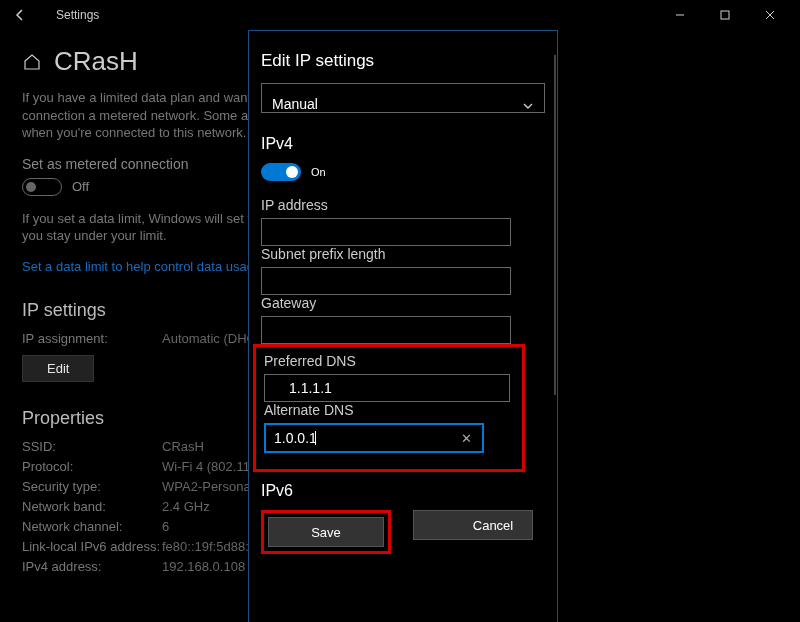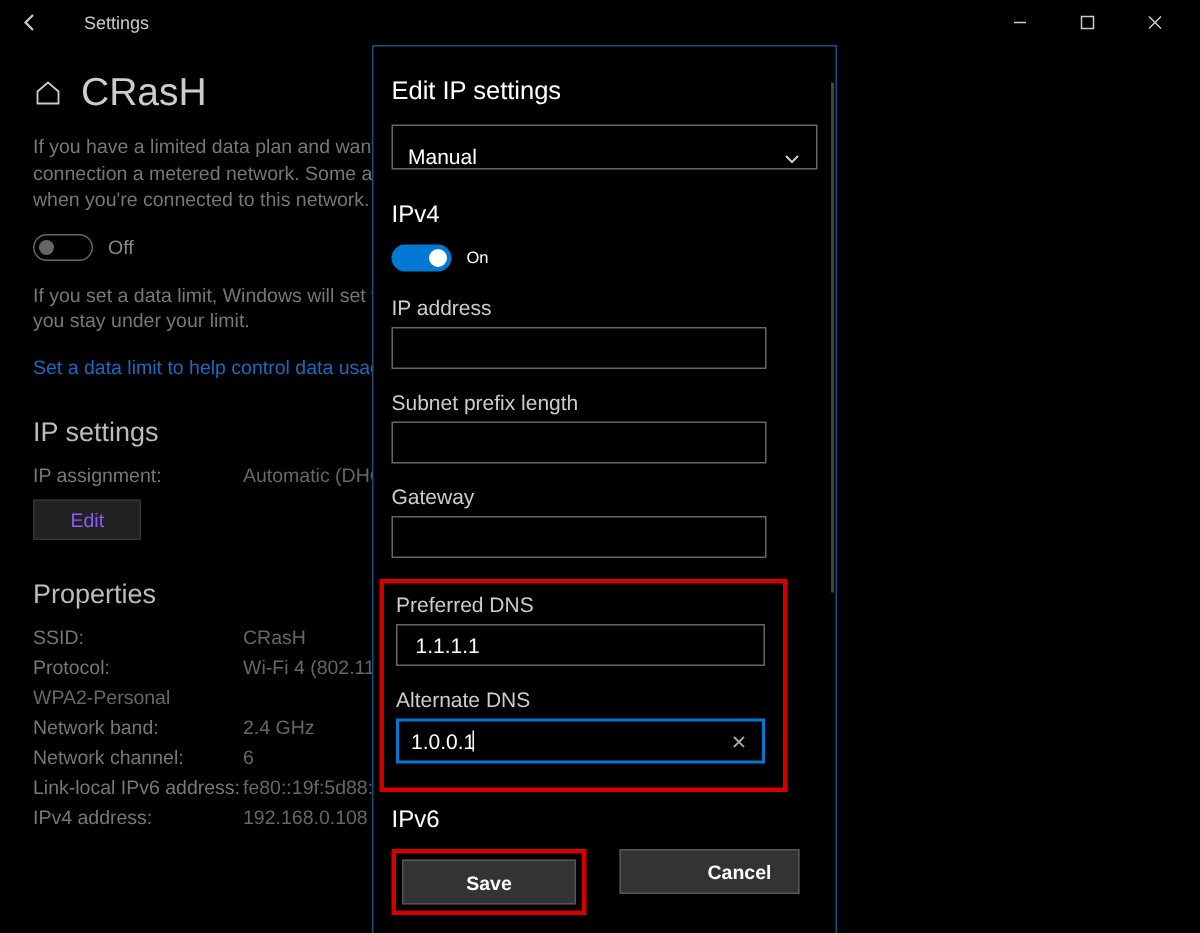--- a/index.html
+++ b/index.html
@@ -24,44 +24,44 @@
   .bgpage .label { font-size:14px; color:#888; margin-bottom:6px; }
   .toggle-wrap { display:flex; align-items:center; gap:10px; margin-bottom:14px;}
   .toggle-off { width:40px; height:18px; border:1px solid #666; border-radius:9px; position:relative; }
   .toggle-off::after { content:""; width:10px; height:10px; background:#666; border-radius:50%; position:absolute; top:3px; left:3px;}
   .toggle-text { font-size:13px; color:#888; }
   .link { color:#1a6bbf; font-size:13px; }
   .section-title { font-size:18px; color:#bbb; margin-top:26px; margin-bottom:10px; font-weight:400;}
   .kv-row { display:flex; font-size:13px; color:#777; margin-bottom:5px;}
   .kv-row .k { width:140px; }
   .kv-row .v { color:#666; }
-  .edit-btn { background:#222; border:1px solid #333; color:#8b5cf6; font-size:13px; padding:5px 24px; margin-top:4px; cursor:pointer;}
+  .edit-btn { background:#222; border:1px solid #333; color:#e5e5e5; font-size:13px; padding:5px 24px; margin-top:4px; cursor:pointer;}
 
   
   .dialog { position:absolute; top:0px; left:248px; width:310px; height:612px; background:#000; border:1px solid #1a4f7f; }
   .dialog-inner { padding: 20px 12px 12px 12px; height:100%; position:relative; }
   .dialog h2 { font-size:17px; font-weight:400; color:#fff; margin-bottom:12px;}
   .select-box { border:1px solid #666; height:30px; display:flex; align-items:flex-end; justify-content:space-between; padding:0 10px; font-size:14px; color:#fff; cursor:pointer; margin-bottom:22px;}
   .select-box svg { stroke:#ccc; fill:none; }
   .group-title { font-size:16px; color:#fff; margin-bottom:10px; }
   .ipv4-toggle { display:flex; align-items:center; gap:10px; margin-bottom:16px;}
   .toggle-on { width:40px; height:18px; background:#0078d4; border-radius:9px; position:relative; cursor:pointer;}
   .toggle-on::after { content:""; width:12px; height:12px; background:#fff; border-radius:50%; position:absolute; top:3px; right:3px;}
   .field-label { font-size:14px; color:#ccc; margin-bottom:5px; }
-  .field-input { width:250px; height:28px; border:1px solid #666; background:#000; color:#fff; font-size:14px; padding:0 12px; display:block; margin-bottom:14px; outline:none;}
+  .field-input { width:250px; height:28px; border:1px solid #666; background:#000; color:#fff; font-size:14px; padding:0 24px; display:block; outline:none;}
   .focused-field { width:250px; height:30px; border:2px solid #0078d4; background:#000; display:flex; align-items:center; padding:0 6px 0 8px; margin-bottom:14px;}
   .focused-field .clear { color:#aaa; cursor:pointer; font-size:13px; padding:0 4px;}
   .caret { display:inline-block; width:1px; height:14px; background:#fff; vertical-align:middle; margin-left:-2px;}
 
   .dns-highlight { border:3px solid #d40000; padding:6px 8px 2px 8px; margin-left:-8px; margin-bottom:10px; width:272px;}
   .dns-highlight .field-input { width:246px; }
-  .dns-highlight .focused-field { width:246px;}
+  .dns-highlight .focused-field { width:220px;}
 
   .btn-row { display:flex; gap:22px; margin-top:6px;}
-  .btn { height:30px; font-size:13px; color:#fff; background:#333; border:1px solid #555; cursor:pointer; display:flex; align-items:center; justify-content:center;font-weight:bold;}
+  .btn { height:30px; font-size:13px; color:#fff; background:#333; border:1px solid #555; cursor:pointer; display:flex; align-items:center; justify-content:center;}
   .btn.save { width:116px; }
   .btn.cancel { width:120px;padding-left:40px;}
   .save-highlight { border:3px solid #d40000; padding:4px; display:inline-block; }
 
   .dialog-scroll { position:absolute; right:1px; top:24px; width:2px; height:340px; background:#444;}
   .dialog-scroll::before{ content:""; position:absolute; left:-2px; top:-8px; width:0; height:0; }
 </style>
 </head>
 <body>
 
@@ -95,20 +95,21 @@
   <div class="bgpage">
     <div class="pageheader">
       <div class="home">
         <svg width="18" height="18" viewBox="0 0 18 18" fill="none" stroke="#ccc" stroke-width="1.2">
           <path d="M2 8 L9 2 L16 8 V16 H2 Z"></path>
         </svg>
       </div>
       <h1>CRasH</h1>
     </div>
     <p class="desc">If you have a limited data plan and want more control over data usage, make this connection a metered network. Some apps might work differently to reduce data usage when you're connected to this network.</p>
+    <div class="label">Set as metered connection</div>
     <div class="toggle-wrap">
       <div class="toggle-off"></div>
       <div class="toggle-text">Off</div>
     </div>
     <p class="desc">If you set a data limit, Windows will set the metered connection setting for you to help you stay under your limit.</p>
     <div class="link">Set a data limit to help control data usage on this network</div>
 
     <div class="section-title">IP settings</div>
     <div class="kv-row">
       <div class="k">IP assignment:</div>
@@ -120,20 +121,21 @@
     <div id="props">
         <div class="kv-row">
           <div class="k">SSID:</div>
           <div class="v">CRasH</div>
         </div>
         <div class="kv-row">
           <div class="k">Protocol:</div>
           <div class="v">Wi-Fi 4 (802.11n)</div>
         </div>
         <div class="kv-row">
+          <div class="k">Security type:</div>
           <div class="v">WPA2-Personal</div>
         </div>
         <div class="kv-row">
           <div class="k">Network band:</div>
           <div class="v">2.4 GHz</div>
         </div>
         <div class="kv-row">
           <div class="k">Network channel:</div>
           <div class="v">6</div>
         </div>

